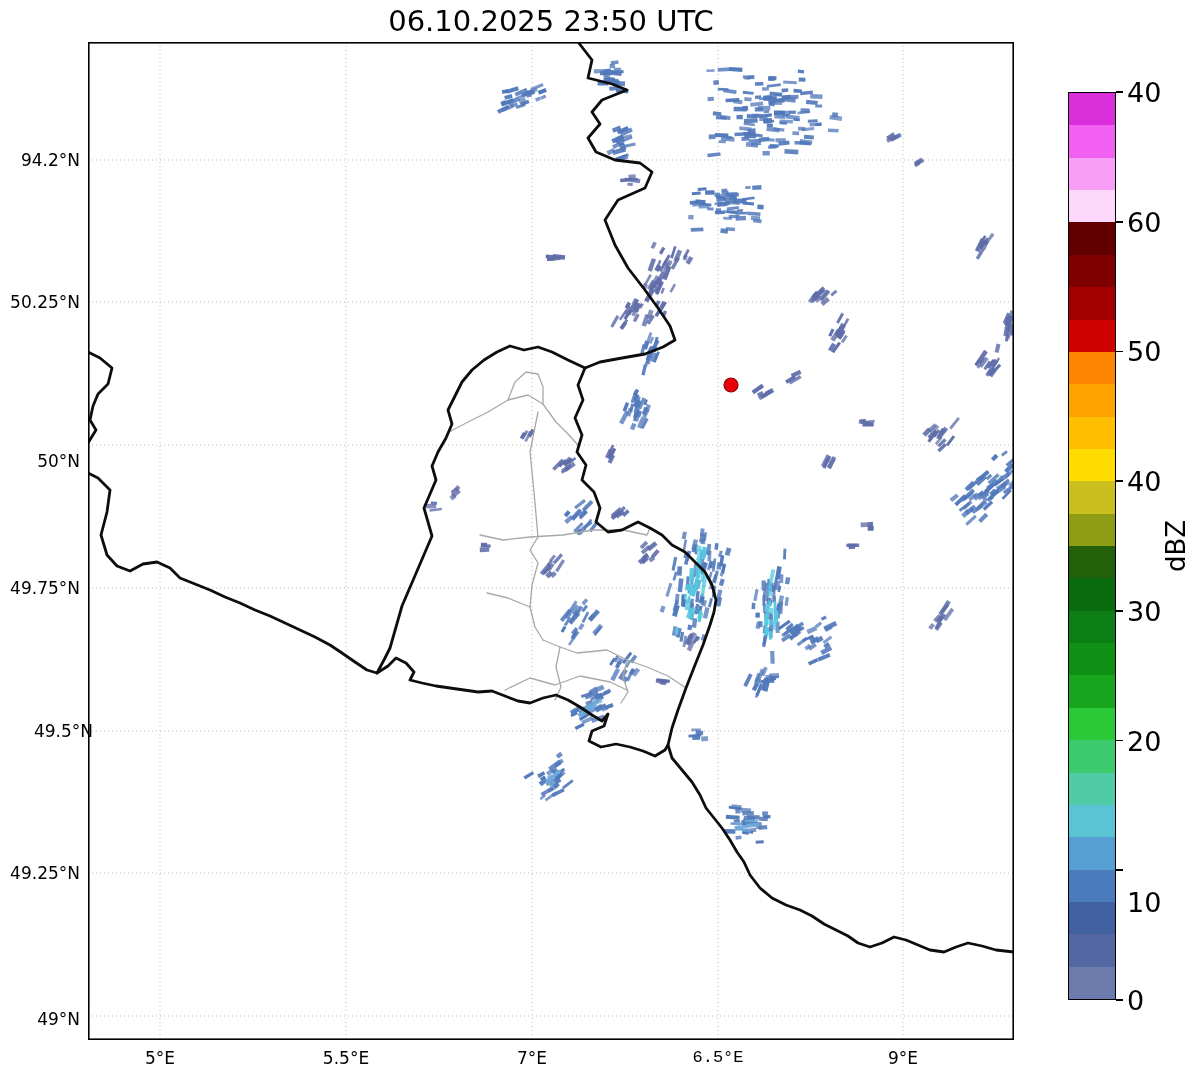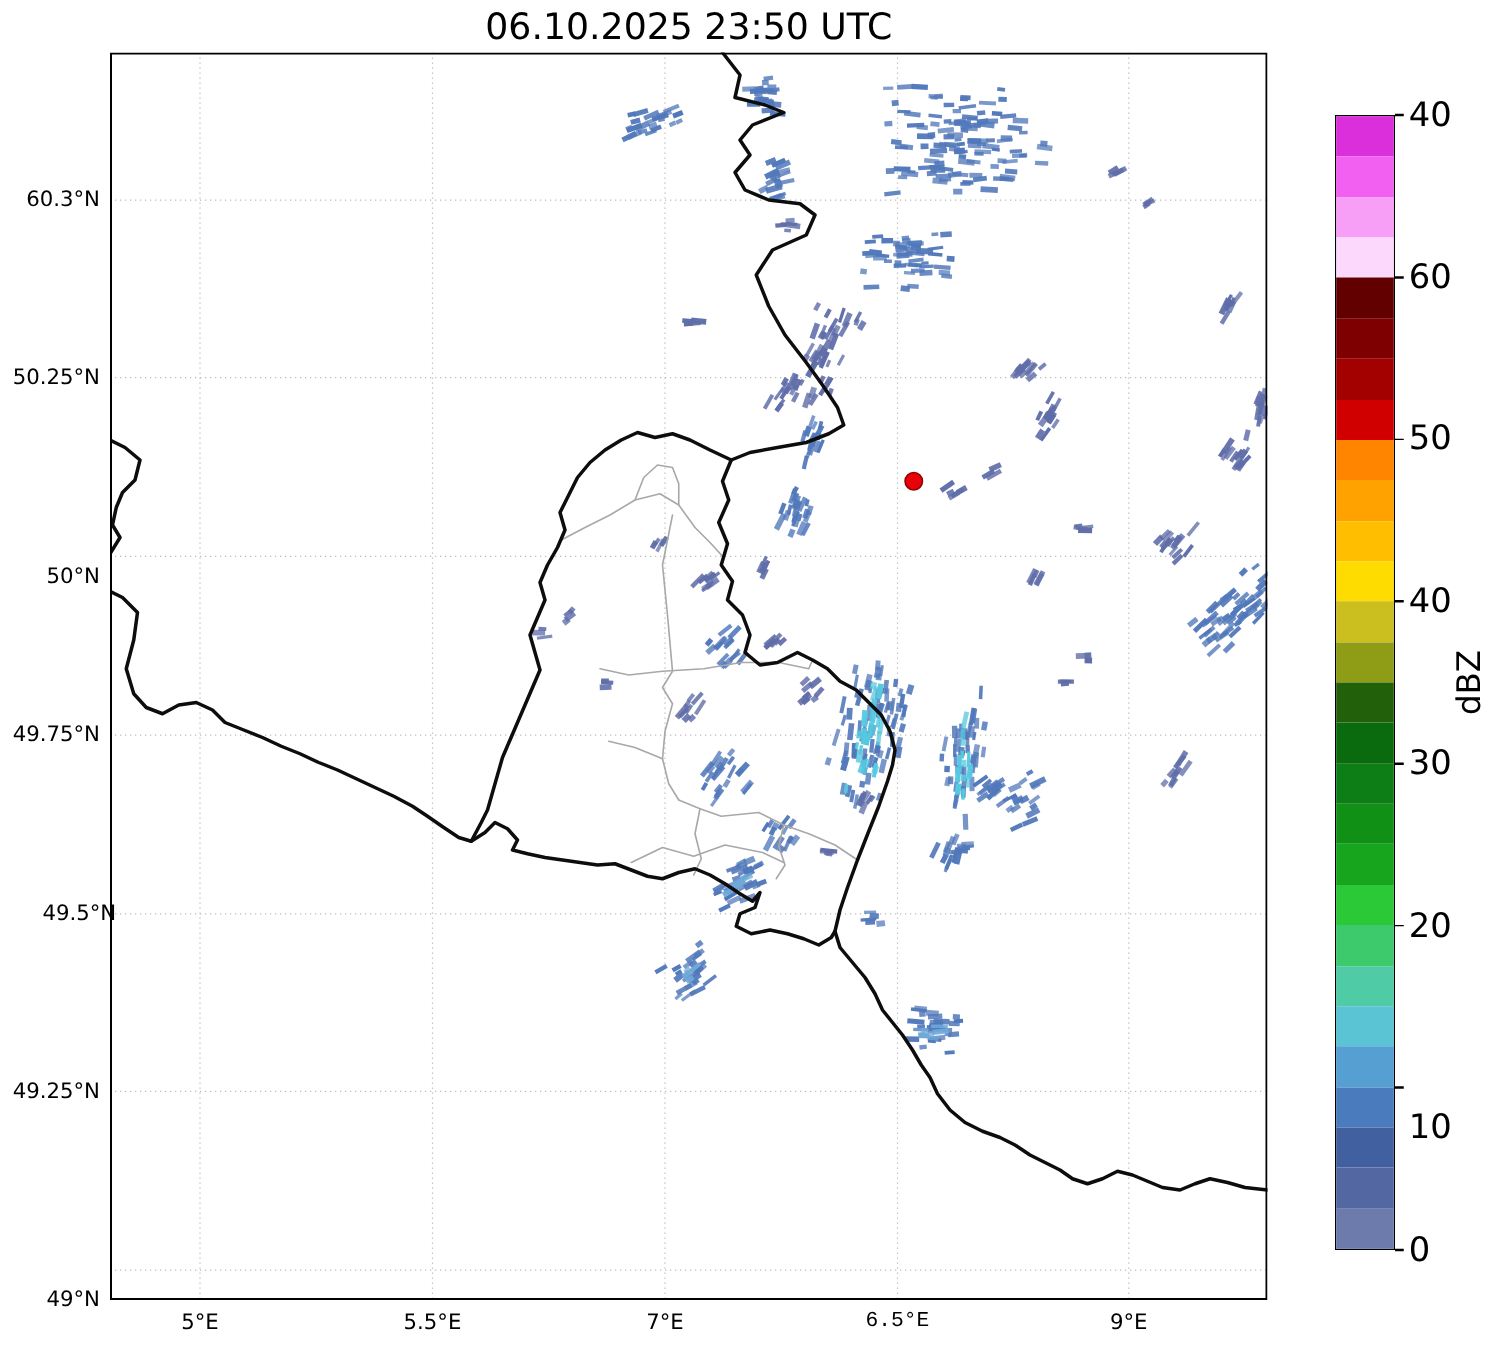--- a/index.html
+++ b/index.html
@@ -971,27 +971,27 @@
         <path d="M497,326 L490,343 L495,358 L487,376 L494,393 L489,410 L498,423 L494,438 L506,450 L512,466 L508,480 L520,490 L534,488 L550,480 L562,486 L574,493 L584,503 L597,510 L607,520 L617,530 L624,543 L628,558 L626,570 L622,583 L615,603 L607,623 L598,646 L590,668 L584,686 L580,703 L584,716 L594,728 L604,740 L612,753 L618,766 L626,776 L634,786 L642,798 L649,810 L656,820 L662,833 L672,846 L684,856 L698,863 L712,868 L724,874 L736,882 L748,888 L760,894 L770,901 L782,905 L794,901 L806,895 L818,898 L830,903 L842,908 L856,910 L868,905 L880,901 L894,904 L908,908 L926,910" fill="none" stroke="#0d0d0d" stroke-width="2.8" stroke-linejoin="round" stroke-linecap="round"></path>
         <path d="M0,431 L10,436 L22,448 L19,470 L13,493 L19,513 L29,524 L42,529 L55,522 L69,520 L82,526 L92,536 L107,542 L122,548 L137,555 L152,561 L167,568 L182,574 L197,581 L212,588 L227,595 L242,603 L254,611 L267,620 L279,628 L289,631 L300,624 L308,616 L318,621 L326,630 L322,638 L334,641 L348,644 L362,646 L376,648 L390,650 L404,649 L417,654 L430,659 L442,661 L455,656 L468,653 L480,658 L492,665 L504,673 L514,679 L520,672 L516,684 L504,689 L501,699 L513,705 L528,702 L542,705 L555,709 L567,714 L577,708 L580,703" fill="none" stroke="#0d0d0d" stroke-width="2.8" stroke-linejoin="round" stroke-linecap="round"></path>
         <path d="M497,326 L480,318 L464,310 L450,305 L436,308 L422,304 L409,310 L396,318 L384,328 L374,340 L367,354 L360,368 L364,382 L358,396 L350,410 L344,424 L348,438 L342,452 L336,466 L340,480 L344,494 L338,508 L332,522 L326,536 L320,550 L314,564 L310,578 L306,592 L302,606 L297,616 L289,631" fill="none" stroke="#0d0d0d" stroke-width="2.8" stroke-linejoin="round" stroke-linecap="round"></path>
         <path d="M0,310 L12,316 L24,326 L20,342 L10,352 L5,364 L2,378 L8,388 L0,401" fill="none" stroke="#0d0d0d" stroke-width="2.8" stroke-linejoin="round" stroke-linecap="round"></path>
         <circle cx="643" cy="343" r="7" fill="#e8000b" stroke="#8f0000" stroke-width="1.2"></circle>
         <rect x="0.8" y="0.8" width="924.4" height="996.4" fill="none" stroke="#000000" stroke-width="1.6"></rect>
       </svg>
   </div>
 
   <div id="yticks">
-      <div class="ytick" style="left: 0px; top: 160px;">60.3°N</div>
+      <div class="ytick" style="left: 0px; top: 160px;">94.2°N</div>
       <div class="ytick" style="left: 0px; top: 302px;">50.25°N</div>
       <div class="ytick" style="left: 0px; top: 445px; margin-top: 16px;">50°N</div>
       <div class="ytick" style="left: 0px; top: 588px;">49.75°N</div>
       <div class="ytick" style="left: 0px; top: 731px; padding-left: 13px;">49.5°N</div>
       <div class="ytick" style="left: 0px; top: 873px;">49.25°N</div>
-      <div class="ytick" style="left: 0px; top: 1040px;">49°N</div>
+      <div class="ytick" style="left: 0px; top: 1019px;">49°N</div>
     </div>
   <div id="xticks">
       <div class="xtick" style="left: 160px;">5°E</div>
       <div class="xtick" style="left: 346px;">5.5°E</div>
       <div class="xtick" style="left: 532px;">7°E</div>
       <div class="xtick" style="left: 718px; font-family: Liberation Mono, monospace;">6.5°E</div>
       <div class="xtick" style="left: 903px;">9°E</div>
     </div>
 
   <div class="colorbar" id="colorbar">

